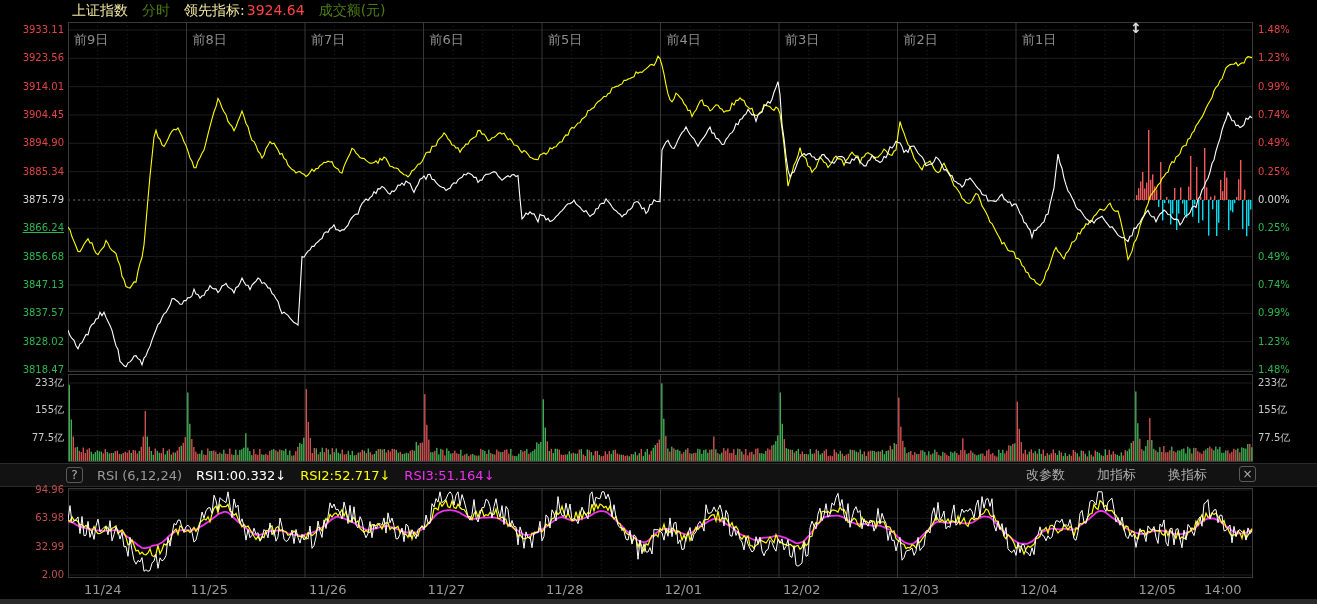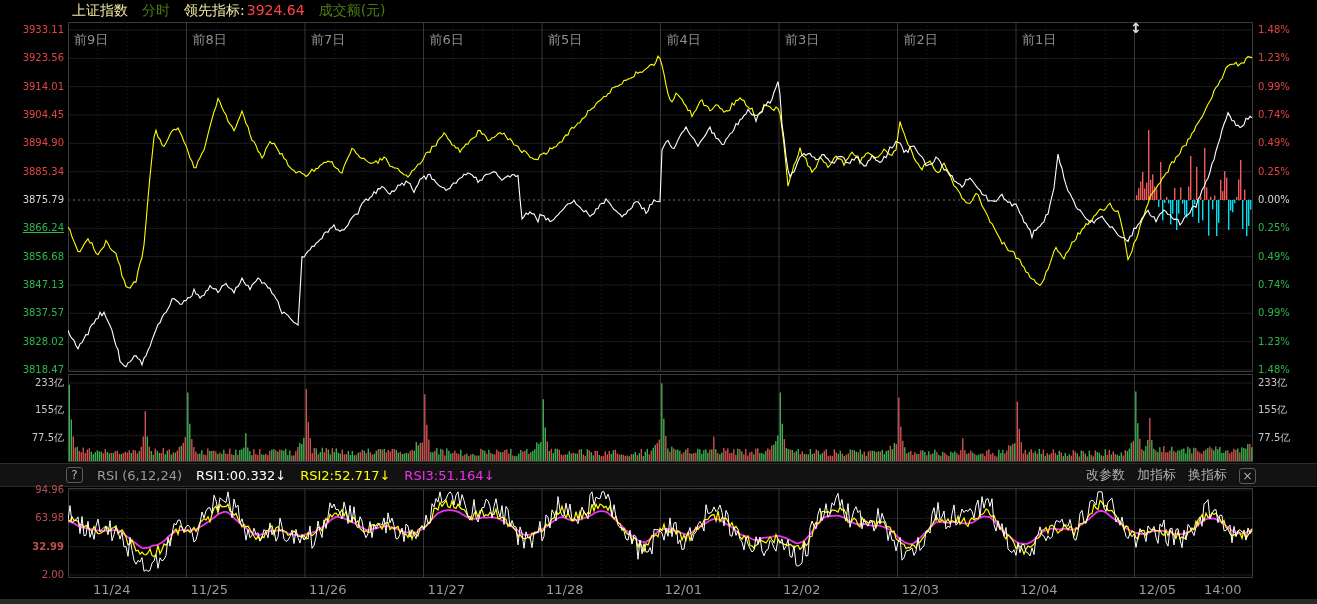--- a/index.html
+++ b/index.html
@@ -19,21 +19,21 @@
   .ax-w{color:#d8d8d8;}
   .ax-vol{color:#c8c8c8;}
   .ax-rsi{color:#c05050;}
   .daylabel{position:absolute;top:31px;font-size:13px;color:#8f8f8f;}
   .datelabel{position:absolute;top:582px;font-size:13px;color:#9a9a9a;}
   .resize-icon{position:absolute;left:1130px;top:20px;font-size:14px;color:#e0e0e0;font-weight:bold;cursor:ns-resize;}
   .rsi-header{position:absolute;left:0;top:463px;width:1317px;height:24px;background:#121212;
               border-top:1px solid #2b2b2b;border-bottom:1px solid #2b2b2b;box-sizing:border-box;
               display:flex;align-items:center;font-size:13px;}
   .rsi-left{display:flex;align-items:center;gap:14px;margin-left:66px;}
-  .rsi-right{position:absolute;right:61px;display:flex;align-items:flex-end;gap:12px;}
+  .rsi-right{position:absolute;right:61px;display:flex;align-items:flex-start;gap:32px;}
   .iconbox{width:17px;height:16px;border:1px solid #5a5a5a;border-radius:3px;color:#b0b0b0;
            display:flex;align-items:center;justify-content:center;font-size:12px;box-sizing:border-box;cursor:pointer;}
   .rsi-gray{color:#9a9a9a;}
   .rsi1{color:#ffffff;}
   .rsi2{color:#ffff00;}
   .rsi3{color:#f030f0;}
   .hbtn{color:#b0b0b0;cursor:pointer;}
   .bottom-strip{position:absolute;left:0;top:599px;width:1317px;height:5px;background:#2a2a2a;}
 </style>
 </head>
@@ -921,23 +921,23 @@
     <div class="daylabel" style="left: 903.5px;">前2日</div>
     <div class="daylabel" style="left: 1022px;">前1日</div>
     <div class="axlabel ax-right ax-vol" style="top: 375px;">233亿</div>
     <div class="axlabel ax-right ax-vol" style="top: 402.3px;">155亿</div>
     <div class="axlabel ax-right ax-vol" style="top: 429.6px;">77.5亿</div>
     <div class="axlabel ax-left ax-vol" style="top: 375px;">233亿</div>
     <div class="axlabel ax-left ax-vol" style="top: 402.3px;">155亿</div>
     <div class="axlabel ax-left ax-vol" style="top: 429.6px;">77.5亿</div>
     <div class="axlabel ax-right ax-rsi" style="top: 482px;">94.96</div>
     <div class="axlabel ax-right ax-rsi" style="top: 510.33px;">63.98</div>
-    <div class="axlabel ax-right ax-rsi" style="top: 538.66px; font-weight: bold;">32.99</div>
+    <div class="axlabel ax-right ax-rsi" style="top: 538.66px;">32.99</div>
     <div class="axlabel ax-right ax-rsi" style="top: 566.99px;">2.00</div>
-    <div class="datelabel" style="left: 93px;">11/24</div>
+    <div class="datelabel" style="left: 84px;">11/24</div>
     <div class="datelabel" style="left: 190.5px;">11/25</div>
     <div class="datelabel" style="left: 309px;">11/26</div>
     <div class="datelabel" style="left: 427.5px;">11/27</div>
     <div class="datelabel" style="left: 546px;">11/28</div>
     <div class="datelabel" style="left: 664.5px;">12/01</div>
     <div class="datelabel" style="left: 783px;">12/02</div>
     <div class="datelabel" style="left: 901.5px;">12/03</div>
     <div class="datelabel" style="left: 1020px;">12/04</div>
     <div class="datelabel" style="left: 1138.5px;">12/05</div>
     <div class="datelabel" style="left: 1204px;">14:00</div>

